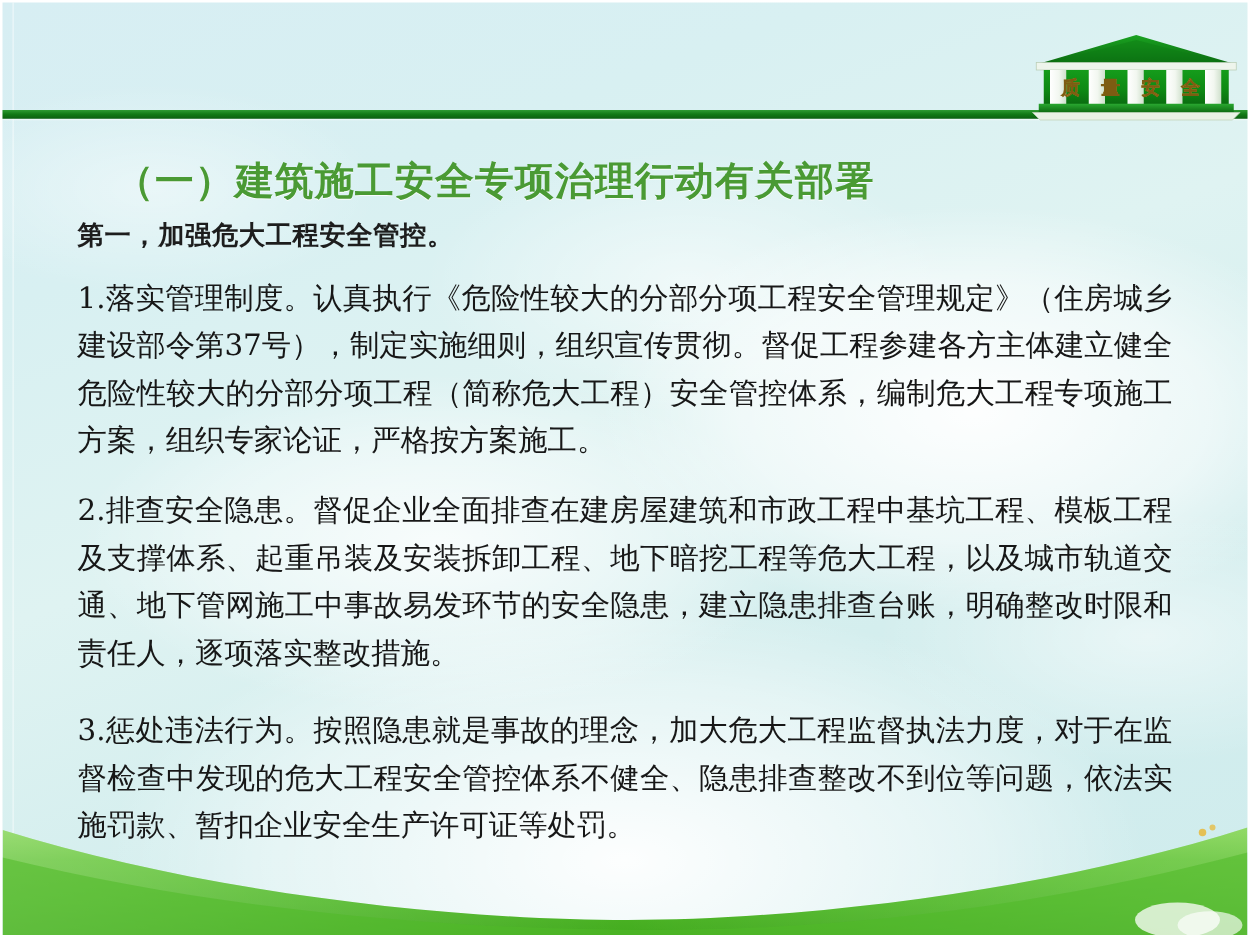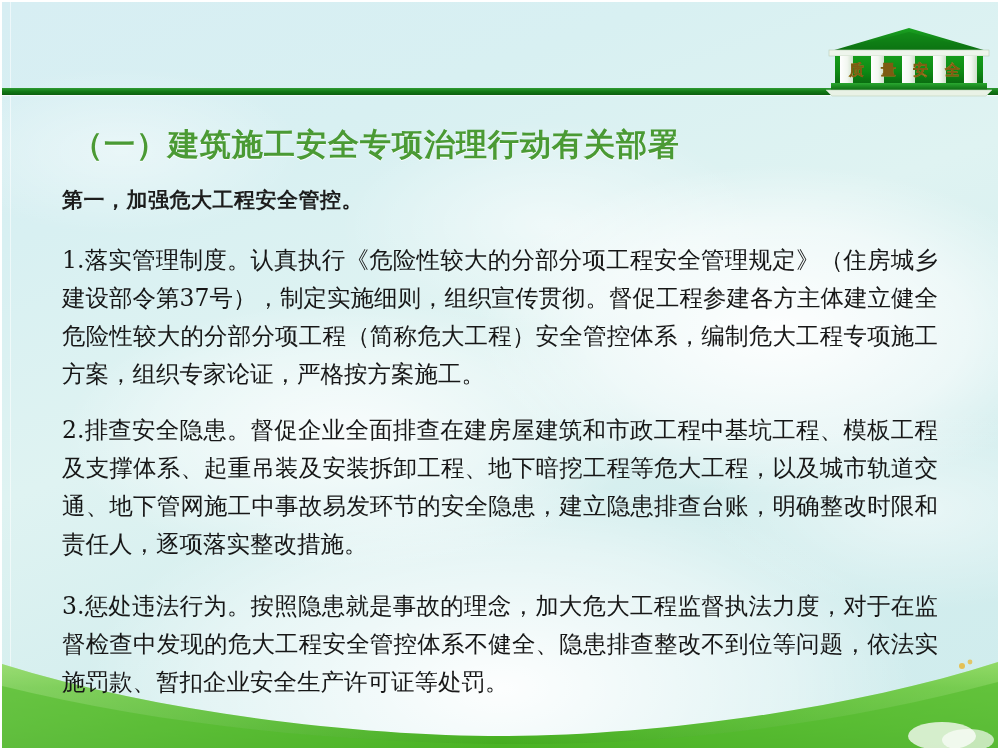--- a/index.html
+++ b/index.html
@@ -66,47 +66,47 @@
   
   .logo{
     position:absolute;right:6px;top:27px;width:170px;height:72px;
   }
   
   .content{
     position:absolute;left:0;top:110px;width:1000px;
   }
   .slide-title{
     margin:14px 0 0 0;
-    padding-left:72px;
+    padding-left:92px;
     font-family:"DejaVu Serif","Liberation Serif",serif;
     font-size:31px;font-weight:bold;
     color:#4a9a34;
     letter-spacing:1px;
     text-shadow:0 1px 0 rgba(255,255,255,0.8);
     white-space:nowrap;
   }
   .lead{
-    margin:20px 0 0 0;
+    margin:8px 0 0 0;
     padding-left:62px;
     font-family:"DejaVu Sans","Liberation Sans",sans-serif;
     font-size:21px;font-weight:bold;
     color:#1d1d1d;
     letter-spacing:0.5px;
   }
   .para{
     margin:14px 62px 0 62px;
     font-family:"DejaVu Serif","Liberation Serif",serif;
     font-size:23.5px;
     line-height:38px;
     color:#171717;
     text-align:justify;
     text-justify:inter-ideograph;
     letter-spacing:0px;
   }
-  .para.p1{ margin-top:27px; }
+  .para.p1{ margin-top:17px; }
   .para.p2{ margin-top:18px; }
   .para.p3{ margin-top:24px; }
 </style>
 </head>
 <body>
 
 <div id="slide">
 
   <div class="sky"></div>
   <div class="sky-haze"></div>

